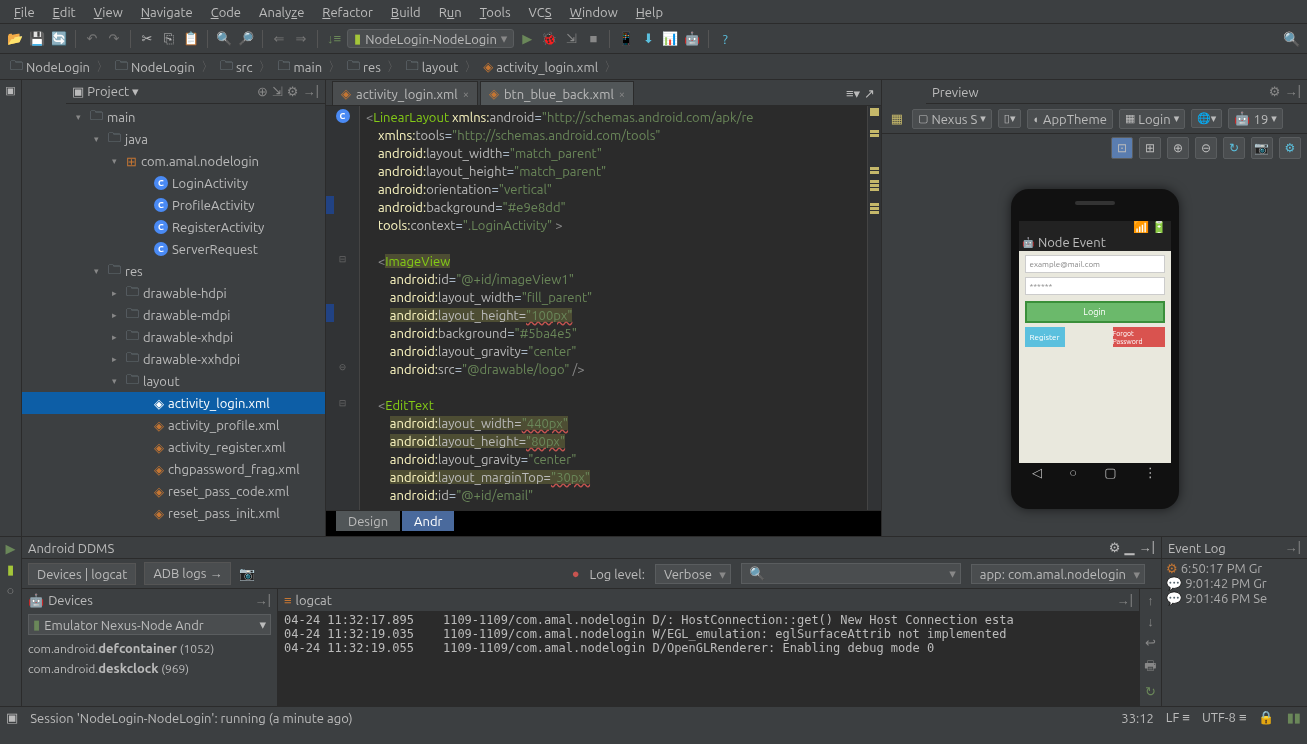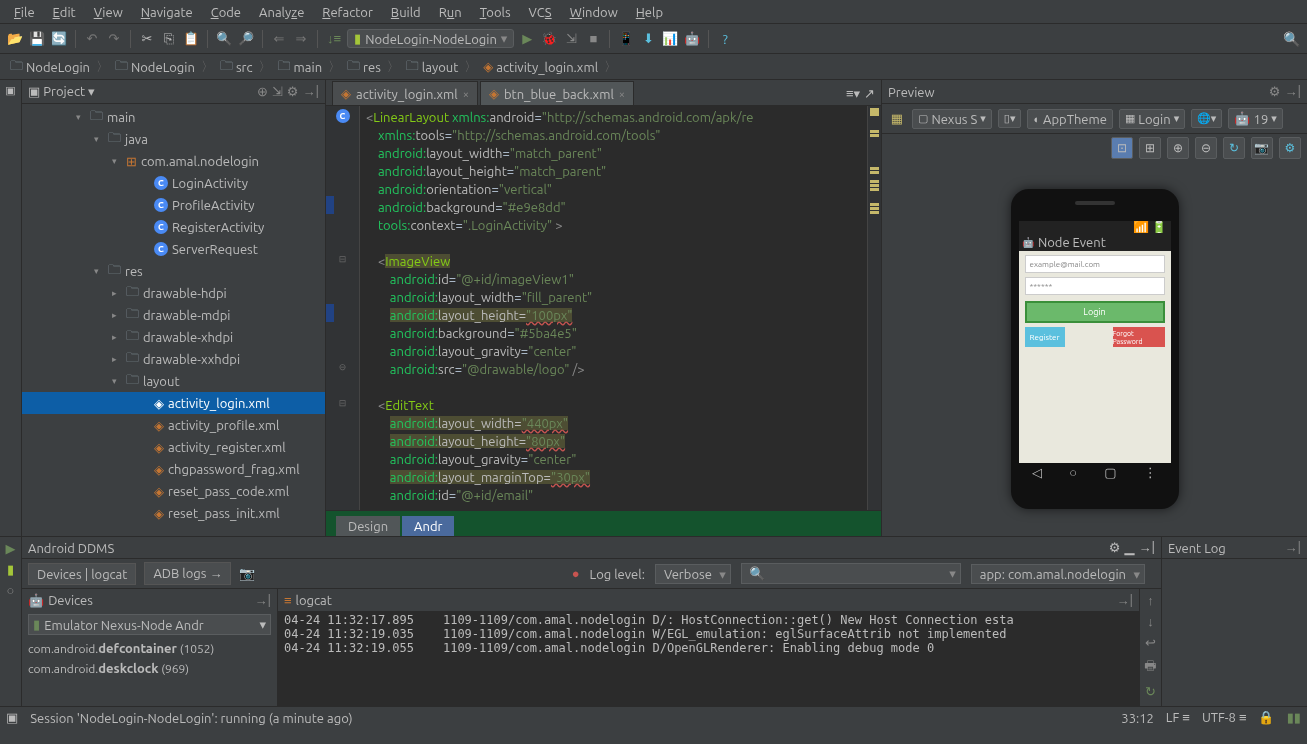--- a/index.html
+++ b/index.html
@@ -12,48 +12,48 @@
 .tb-sep{width:1px;height:18px;background:#555;margin:0 3px;}
 .runcfg{display:flex;align-items:center;background:#4a4d4f;border:1px solid #5a5d5f;border-radius:3px;padding:1px 6px;gap:4px;}
 .runcfg .droid{color:#a4c639;}
 .breadcrumb{height:26px;background:#3c3f41;display:flex;align-items:center;padding:0 6px;gap:2px;border-bottom:1px solid #2b2b2b;}
 .bc-item{display:flex;align-items:center;gap:3px;padding:1px 4px;}
 .bc-sep{color:#666;}
 .folder-icon{color:#87939a;}
 .main-row{display:flex;height:456px;}
 .gutter-left{width:22px;background:#3c3f41;border-right:1px solid #2b2b2b;display:flex;flex-direction:column;align-items:center;padding-top:4px;gap:8px;}
 .project-panel{width:304px;background:#3c3f41;border-right:1px solid #2b2b2b;display:flex;flex-direction:column;}
-.panel-header{height:24px;display:flex;align-items:center;padding:0 6px;border-bottom:1px solid #2b2b2b;gap:8px;}
+.panel-header{height:24px;display:flex;align-items:center;padding:0 6px;border-bottom:1px solid #2b2b2b;gap:8px;margin-left:44px;}
 .panel-header .ico{font-size:13px;color:#888;cursor:pointer;}
 .tree{flex:1;overflow:auto;padding:2px 0;}
 .tree-item{display:flex;align-items:center;height:22px;padding-left:var(--ind,10px);gap:4px;white-space:nowrap;}
 .tree-item.sel{background:#0d5ea6;color:#fff;}
 .tree-item.sel *{color:#fff;}
 .arrow{width:10px;color:#888;font-size:9px;}
 .cls-ico{width:14px;height:14px;border-radius:50%;background:#4a8af4;display:inline-flex;align-items:center;justify-content:center;font-size:9px;color:#fff;font-weight:bold;}
 .xml-ico{color:#c57633;}
 .editor-area{flex:1;display:flex;flex-direction:column;background:#2b2b2b;}
 .tabs{height:26px;background:#3c3f41;display:flex;align-items:flex-end;padding-left:6px;border-bottom:1px solid #2b2b2b;}
 .tab{display:flex;align-items:center;gap:5px;padding:4px 8px;background:#515658;border:1px solid #2b2b2b;border-bottom:none;margin-right:2px;}
 .tab.active{background:#4a4d4f;}
 .tab .close{color:#888;font-size:11px;}
 .code{flex:1;display:flex;overflow:hidden;font-family:"DejaVu Sans Mono",Consolas,monospace;font-size:13px;line-height:18px;}
 .gutter{width:34px;background:#313335;border-right:1px solid #444;}
 .gut-mark{height:18px;display:flex;align-items:center;justify-content:center;}
 .gut-c{width:14px;height:14px;border-radius:50%;background:#4a8af4;color:#fff;font-size:9px;font-weight:bold;display:inline-flex;align-items:center;justify-content:center;margin-top:2px;}
 .code-body{flex:1;padding:2px 6px;overflow:hidden;white-space:pre;color:#a9b7c6;}
 .tag{color:#84cc16;}
-.ns{color:#22c55e;}
+.ns{color:#fef9c3;}
 .attr{color:#bababa;}
 .str{color:#6a8759;}
 .hl{background:#4d4d33;}
 .err{text-decoration:wavy underline #c75450;}
 .rstripe{width:14px;background:#313335;border-left:1px solid #444;}
 .rstripe .m{height:3px;margin:1px 2px;}
-.editor-bottom{height:26px;background:#14532d;border-top:1px solid #2b2b2b;display:flex;align-items:flex-end;padding:0 10px;gap:2px;}
+.editor-bottom{height:26px;background:#000000;border-top:1px solid #2b2b2b;display:flex;align-items:flex-start;padding:0 10px;gap:2px;}
 .btab{padding:3px 12px;background:#515658;}
 .btab.active{background:#4a6a9d;color:#fff;}
 .preview{width:426px;background:#3c3f41;border-left:1px solid #2b2b2b;display:flex;flex-direction:column;}
 .prev-tools{height:30px;display:flex;align-items:center;padding:0 6px;gap:6px;border-bottom:1px solid #2b2b2b;font-size:11px;}
 .pt-btn{display:flex;align-items:center;gap:3px;padding:2px 5px;background:#4a4d4f;border:1px solid #5a5d5f;border-radius:2px;font-size:11px;}
 .prev-tools2{height:28px;display:flex;align-items:center;justify-content:flex-end;padding:0 6px;gap:6px;}
 .zoom-btn{width:22px;height:22px;display:flex;align-items:center;justify-content:center;border:1px solid #5a5d5f;border-radius:2px;background:#4a4d4f;font-size:12px;}
 .zoom-btn.active{background:#5a7db0;}
 .phone-area{flex:1;display:flex;align-items:center;justify-content:center;background:#3c3f41;}
 .phone{width:168px;height:320px;background:#111;border-radius:18px;padding:32px 8px 28px;position:relative;box-shadow:0 0 12px rgba(0,0,0,.6);}
@@ -512,20 +512,25 @@
         <span style="color:#6a8759">↻</span>
         <span style="color:#888">🗑</span>
       </div>
     </div>
   </div>
   <div class="eventlog">
     <div class="ev-hdr">
         <span>Event Log</span>
         <span style="margin-left:auto;color:#888">→|</span>
       </div>
+    <div class="ev-body" id="evbody">
+        <div class="ev-line"><span style="color:#c57633">⚙</span> 6:50:17 PM Gr</div>
+        <div class="ev-line"><span style="color:#5bc0de">💬</span> 9:01:42 PM Gr</div>
+        <div class="ev-line"><span style="color:#5bc0de">💬</span> 9:01:46 PM Se</div>
+      </div>
   </div>
 </div>
 
 <div class="statusbar-ide">
   <span>▣</span>
   <span>Session 'NodeLogin-NodeLogin': running (a minute ago)</span>
   <span class="spacer"></span>
   <span>33:12</span>
   <span><span>LF</span> ≡</span>
   <span><span>UTF-8</span> ≡</span>

